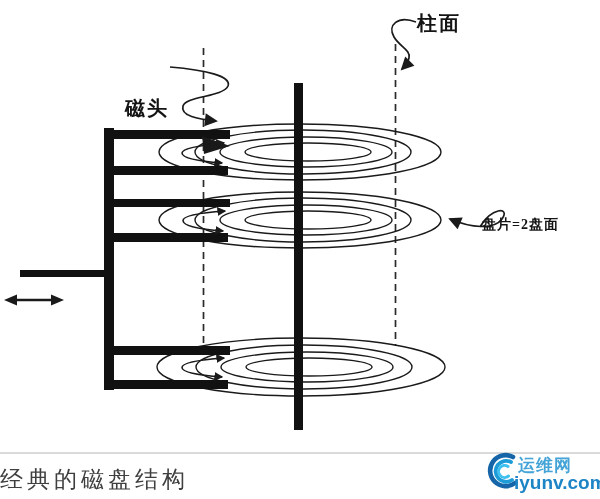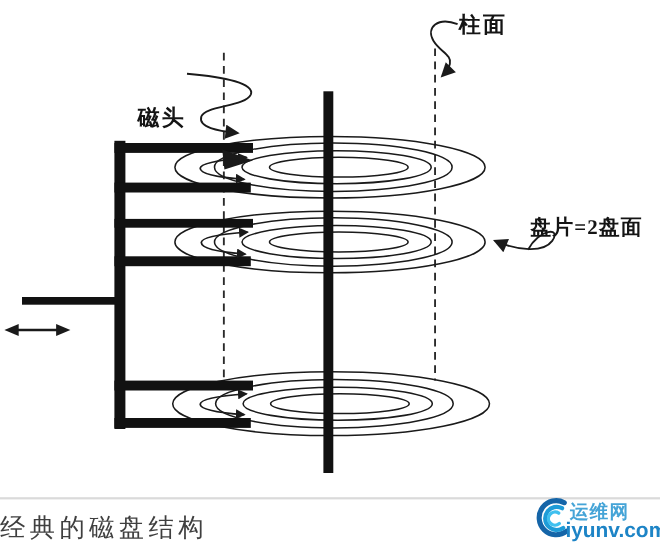--- a/index.html
+++ b/index.html
@@ -16,21 +16,21 @@
     position:absolute;
     font-family:"Liberation Serif","DejaVu Serif",serif;
     font-weight:bold;
     color:#141414;
     white-space:nowrap;
     line-height:1;
     text-align:center;
   }
   .lbl-head{left:125px;top:54px;font-size:20px;letter-spacing:2px;margin-top:44px;}
   .lbl-cyl{left:417px;top:13px;font-size:20px;letter-spacing:2px;}
-  .lbl-platter{left:482px;top:198px;font-size:19px;letter-spacing:1px;}
+  .lbl-platter{left:482px;top:218px;font-size:14px;letter-spacing:1px;}
   .footer{
     position:absolute;left:0;top:452px;width:600px;height:47px;
     border-top:2px solid #dadada;
     background:#fff;
   }
   .caption{
     position:absolute;left:0;right:0;top:10px;
     text-align:left;
     font-family:"Liberation Serif","DejaVu Serif",serif;
     font-size:23px;

